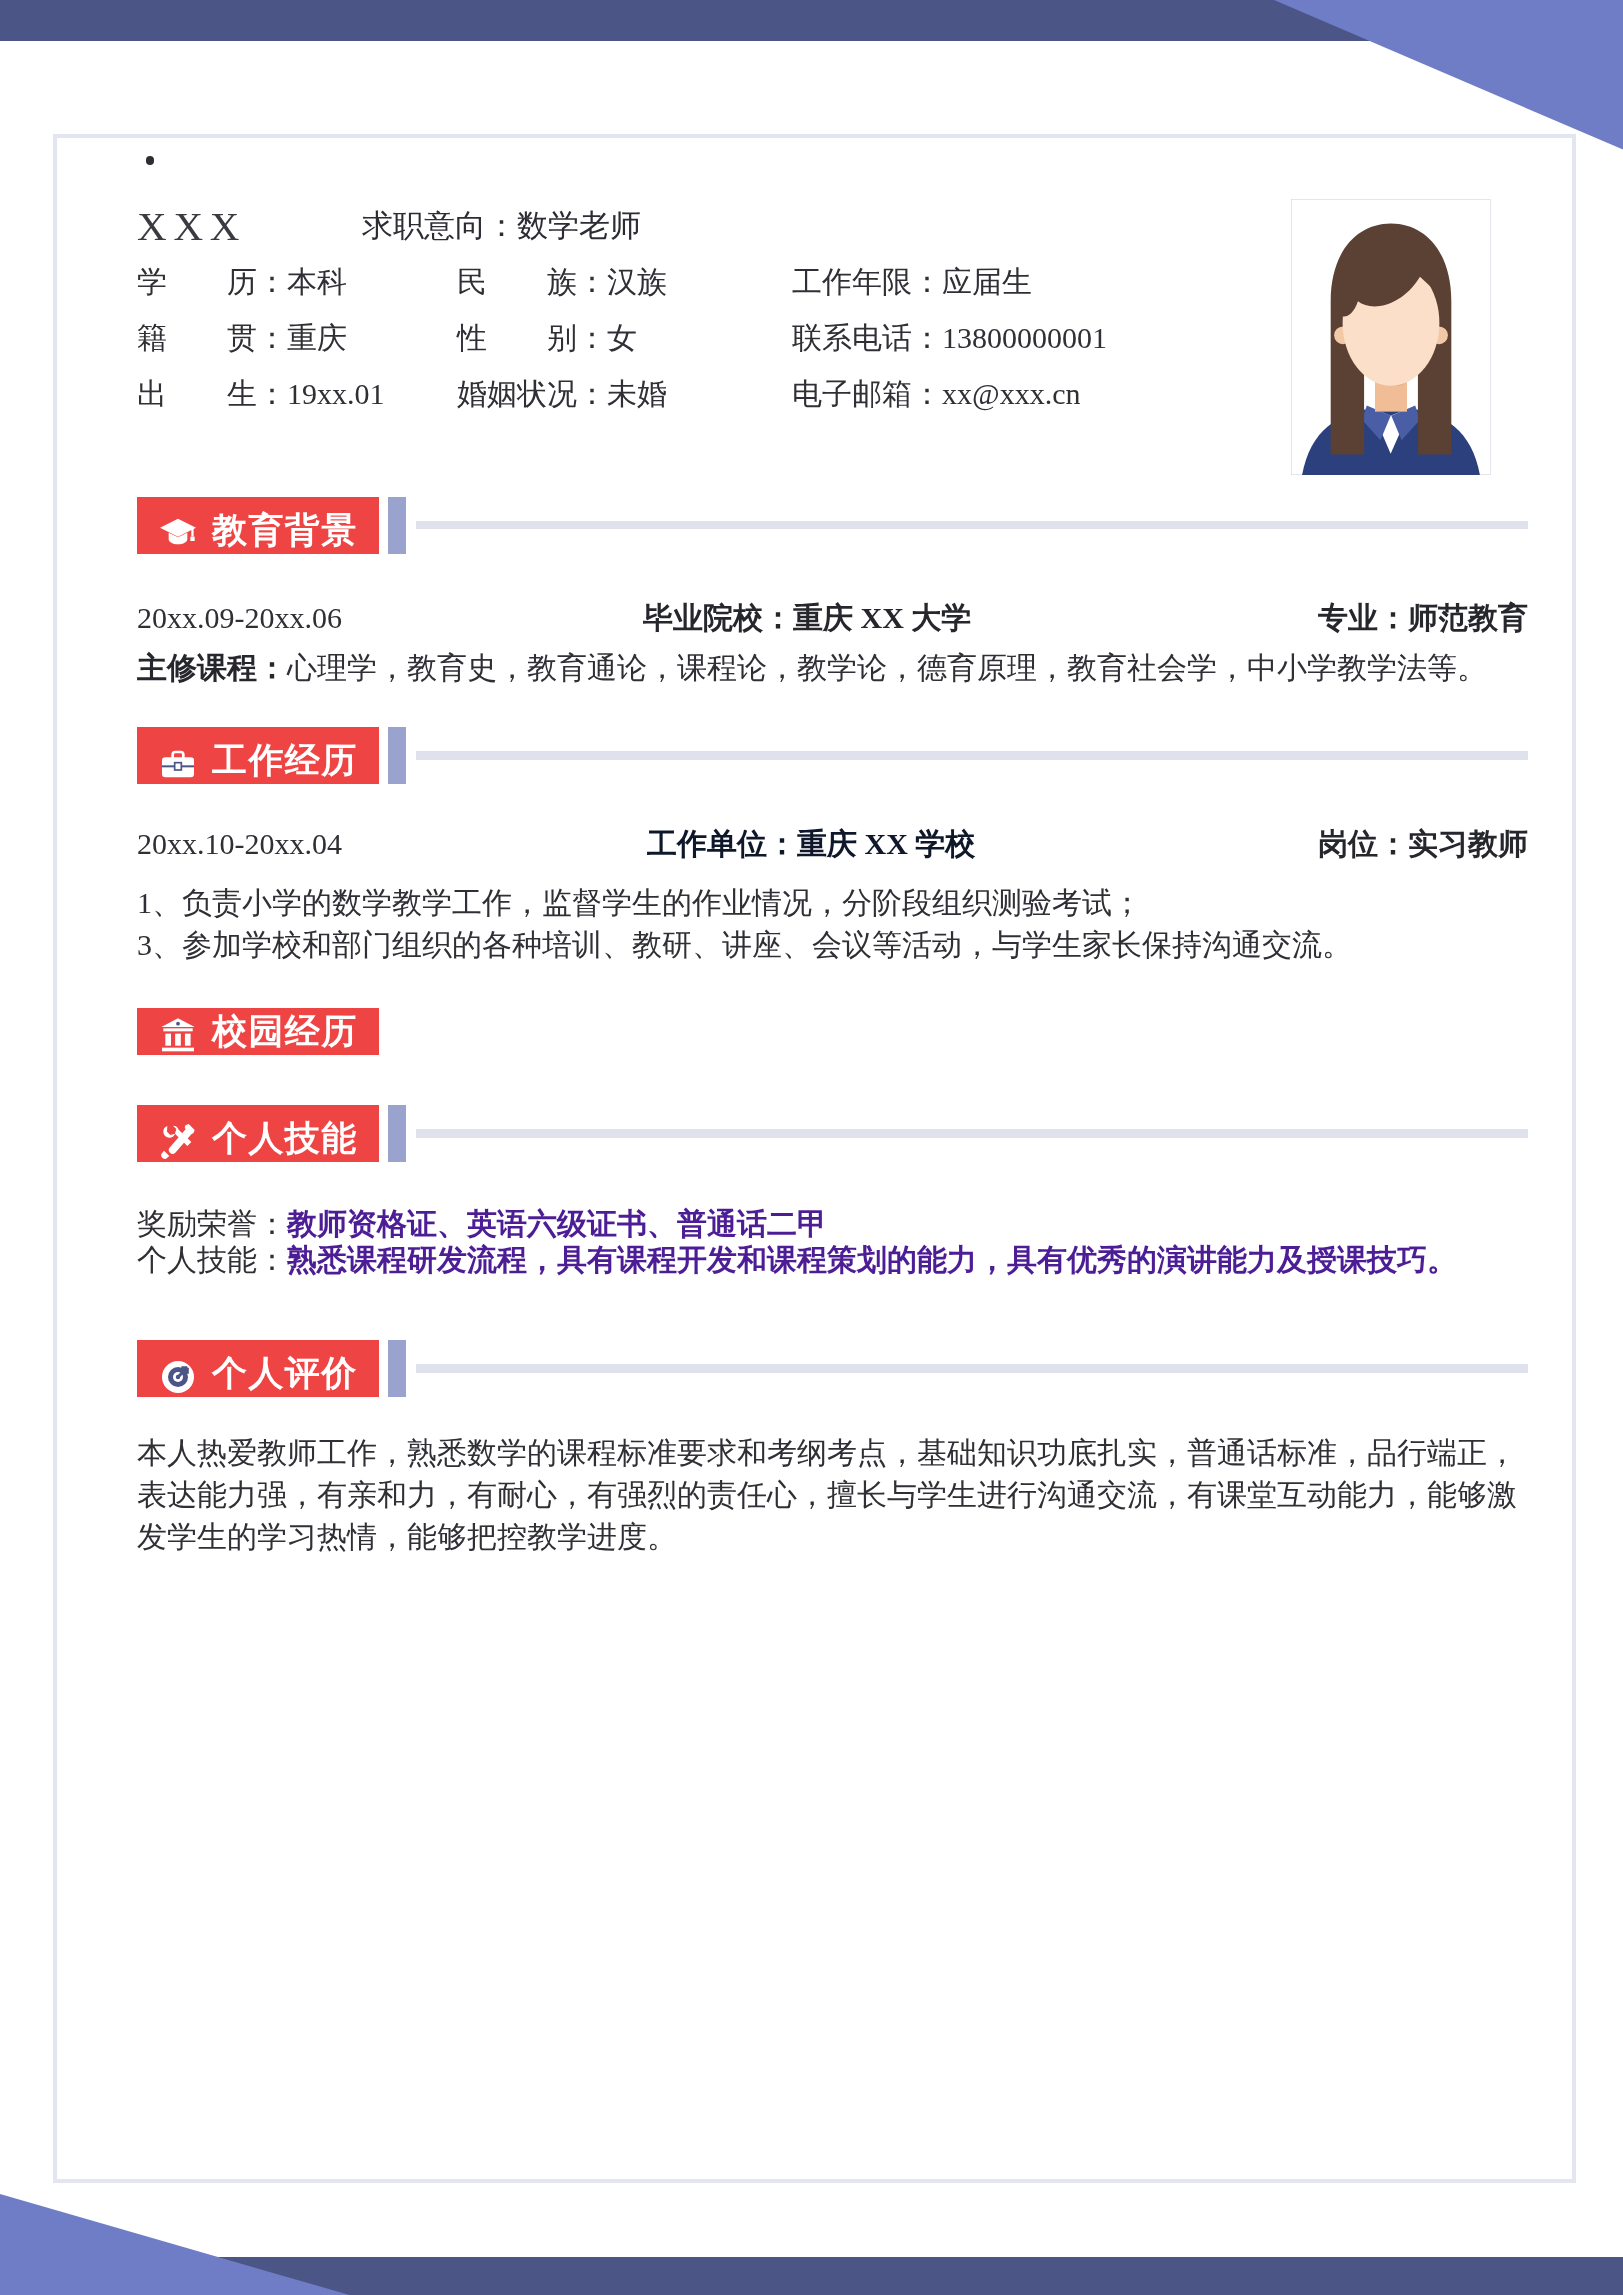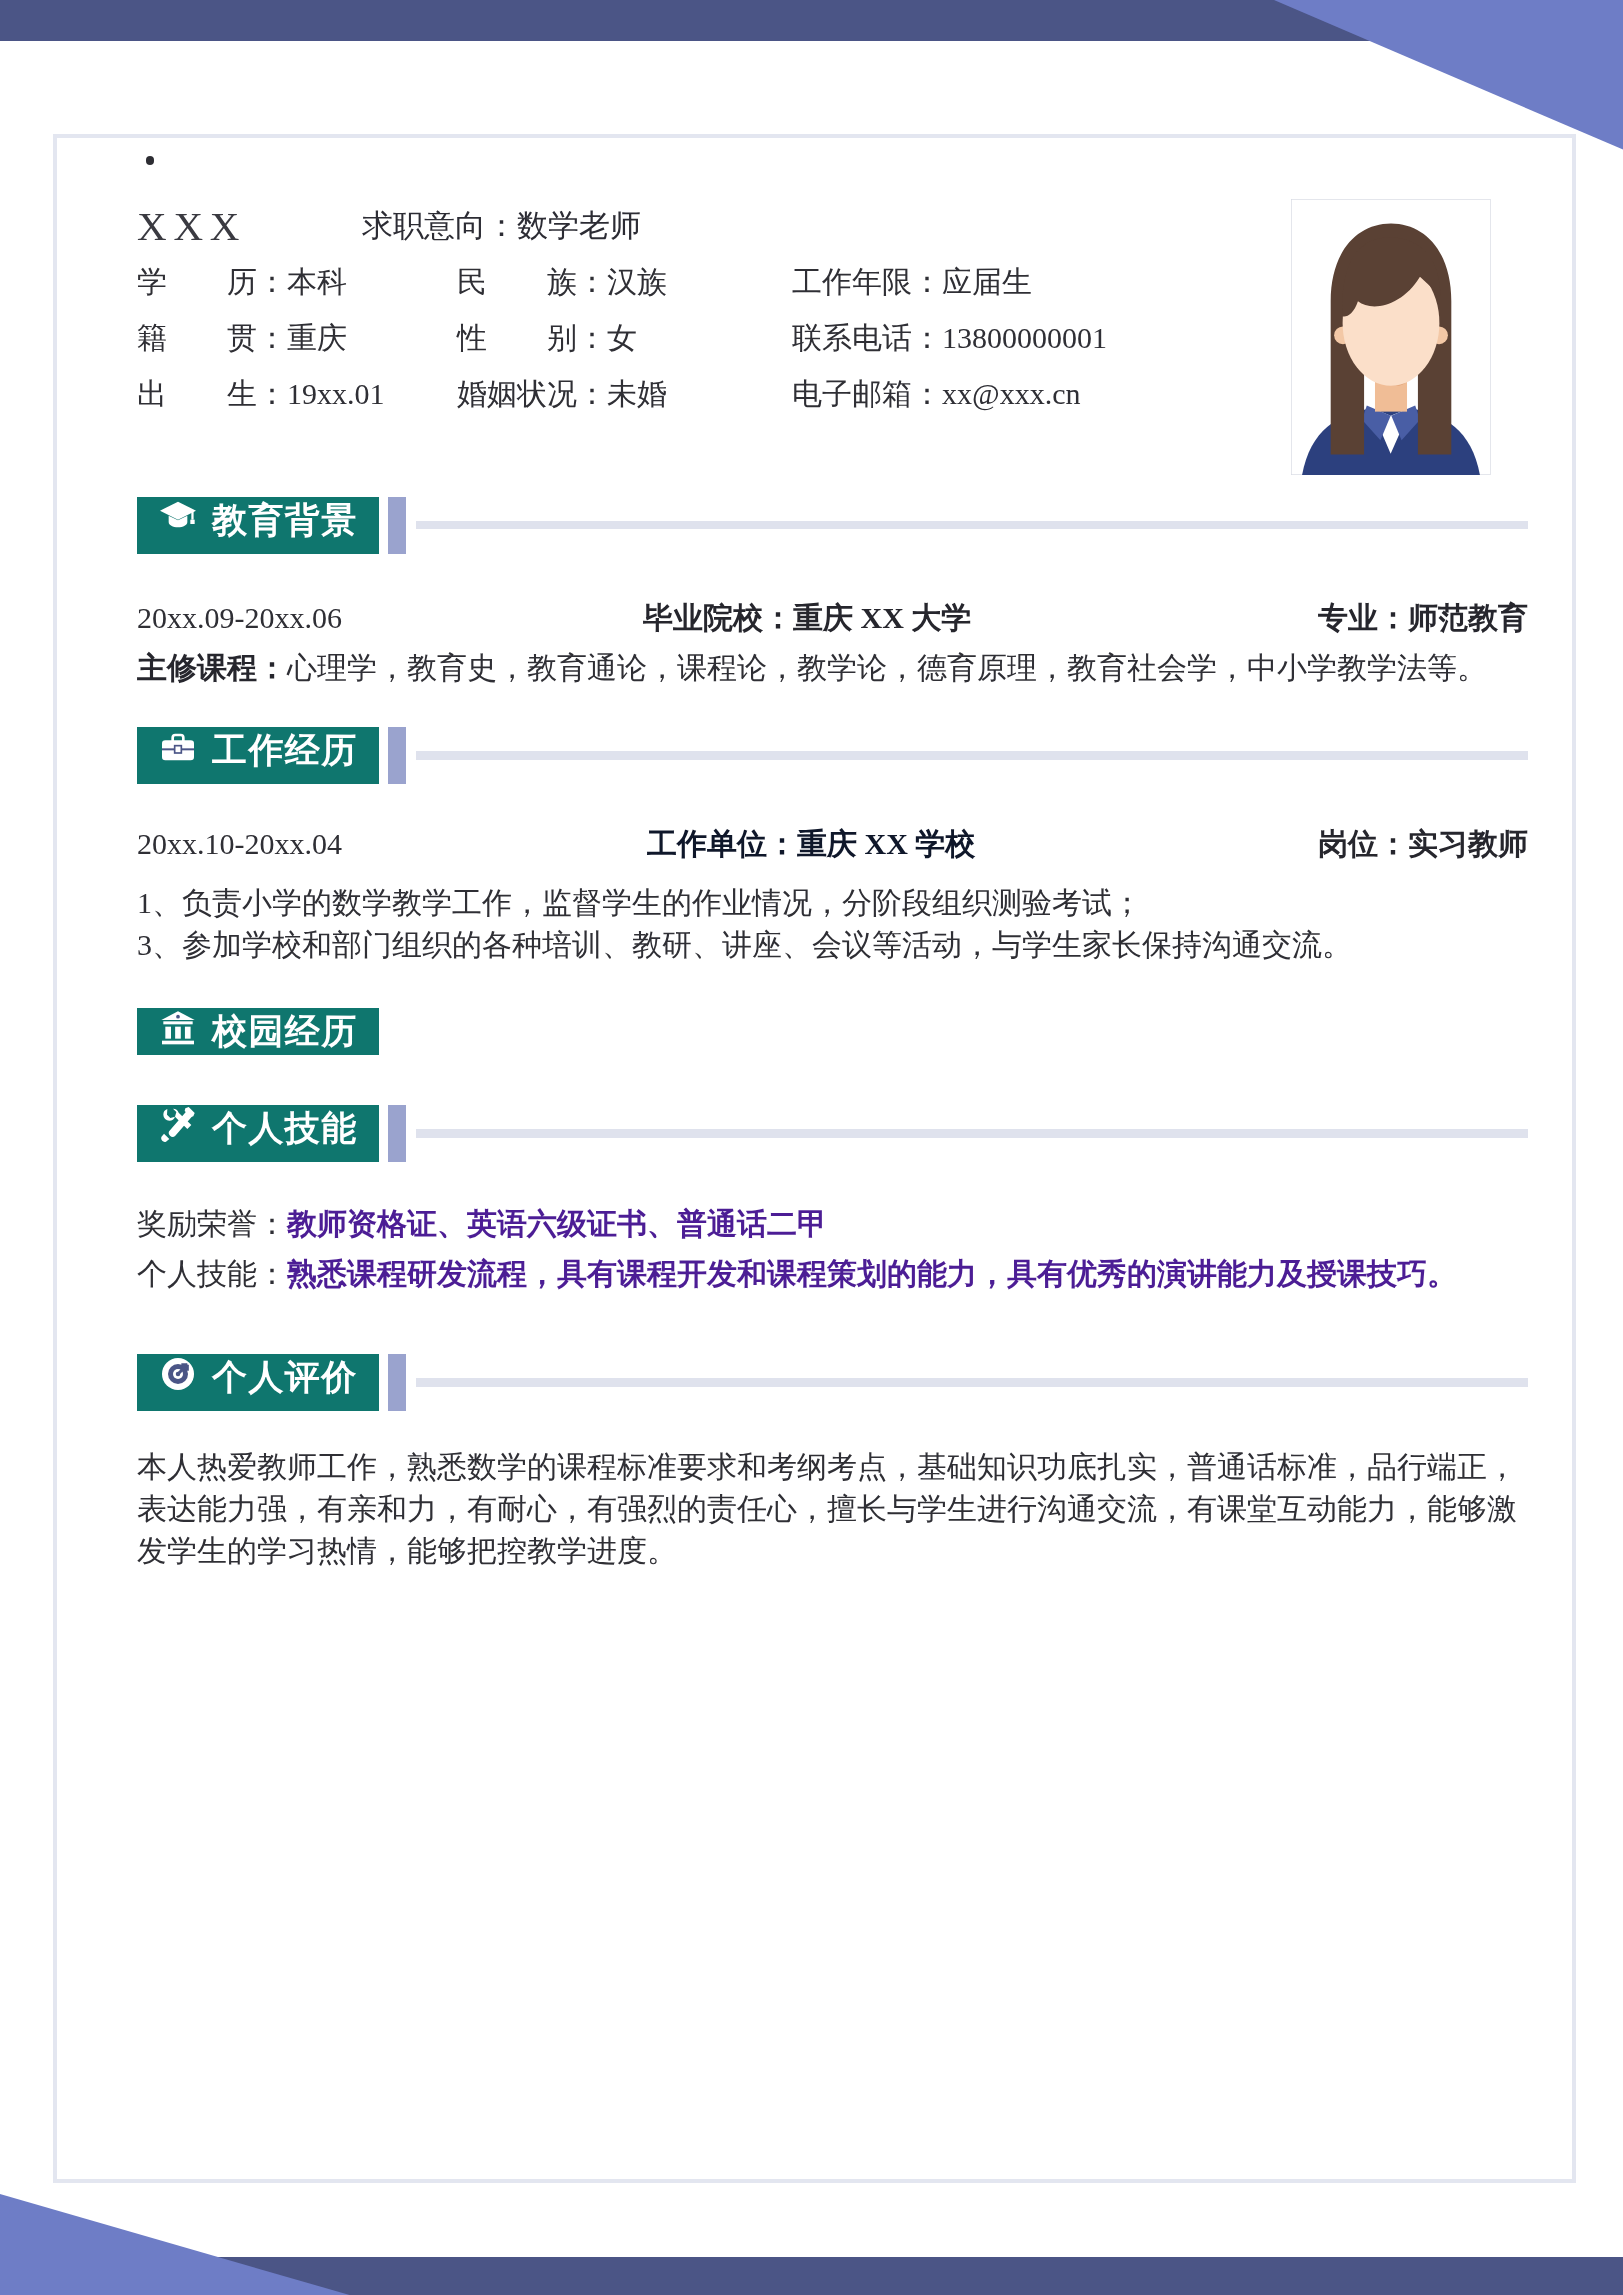--- a/index.html
+++ b/index.html
@@ -23,21 +23,21 @@
   
   .info{display:grid;grid-template-columns:320px 335px 1fr;grid-auto-rows:56px;margin-top:17.7px;
         font-size:30px;line-height:31px;}
   .cell{white-space:nowrap;}
   .jlabel{display:inline-block;width:120px;text-align:justify;text-align-last:justify;vertical-align:top;}
   .colon{display:inline-block;vertical-align:top;}
   
   .photo{position:absolute;left:1234px;top:61px;width:200px;height:276px;}
   
   .sec-head{display:flex;align-items:stretch;height:57px;}
-  .sec-box{width:242px;background:#0f766e;color:#ffffff;display:flex;align-items:flex-start;
+  .sec-box{width:242px;background:#ef4444;color:#ffffff;display:flex;align-items:flex-end;
            justify-content:center;gap:13.6px;font-size:35px;font-weight:bold;letter-spacing:1.4px;}
   .sec-box svg{flex:0 0 auto;}
   .sec-bar{width:18.4px;margin-left:8.9px;background:#9aa3ce;}
   .sec-line{flex:1;height:8.2px;margin-left:10.2px;background:#dfe2ed;align-self:center;}
   .meta-row{position:relative;height:31px;font-size:30px;line-height:31px;margin-top:48px;white-space:nowrap;}
   .meta-date{position:absolute;left:0;top:0;}
   .meta-mid{position:absolute;left:506px;top:0;font-weight:bold;color:#26262d;}
   .meta-mid2{position:absolute;left:510px;top:0;font-weight:bold;color:#0f172a;}
   .meta-right{position:absolute;right:0;top:0;font-weight:bold;color:#26262d;}
   .body-line{font-size:30px;line-height:42px;}
@@ -172,21 +172,21 @@
           </g>
         </svg>
         <span>个人技能</span>
       </div>
       <div class="sec-bar"></div>
       <div class="sec-line"></div>
     </div>
     <div class="sans-line" style="margin-top:46px;">
       <span class="slabel">奖励荣誉：</span><span class="val">教师资格证、英语六级证书、普通话二甲</span>
     </div>
-    <div class="sans-line" style="margin-top:19px;">
+    <div class="sans-line" style="margin-top:5px;">
       <span class="slabel">个人技能：</span><span class="val">熟悉课程研发流程，具有课程开发和课程策划的能力，具有优秀的演讲能力及授课技巧。</span>
     </div>
 
     <div class="sec-head" style="margin-top:65px;">
       <div class="sec-box">
         <svg width="40" height="40" viewBox="0 0 60 60">
           <circle cx="30" cy="30" r="24" fill="#fff"></circle>
           <circle cx="30" cy="30" r="15" fill="#4b5586"></circle>
           <circle cx="30" cy="30" r="7.5" fill="#fff"></circle>
           <path d="M30 30 L44 16" stroke="#4b5586" stroke-width="4.5"></path>

